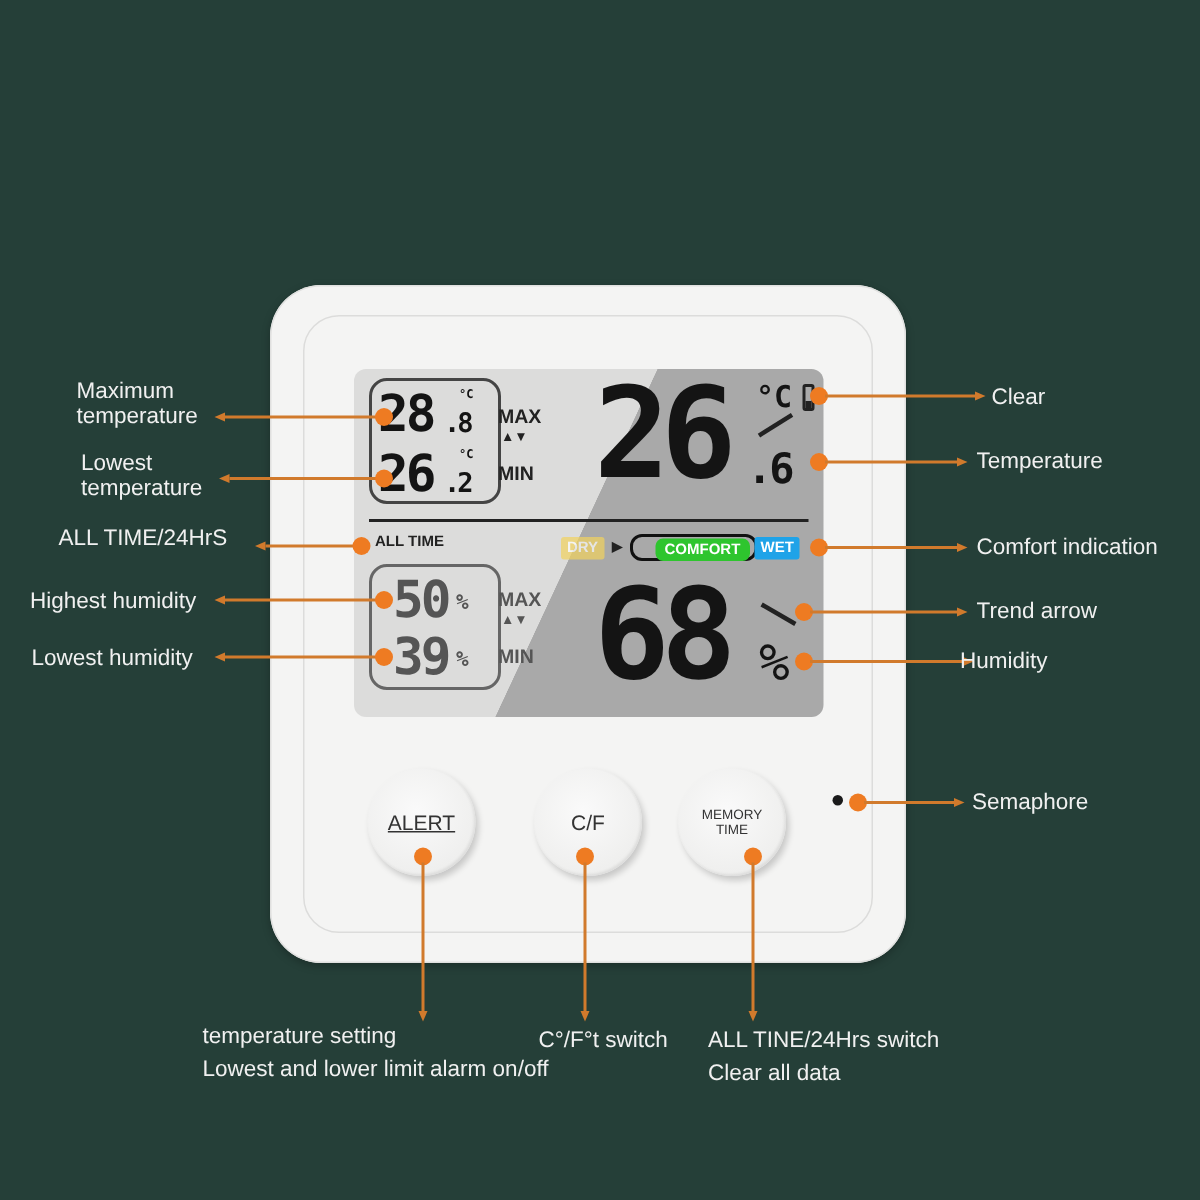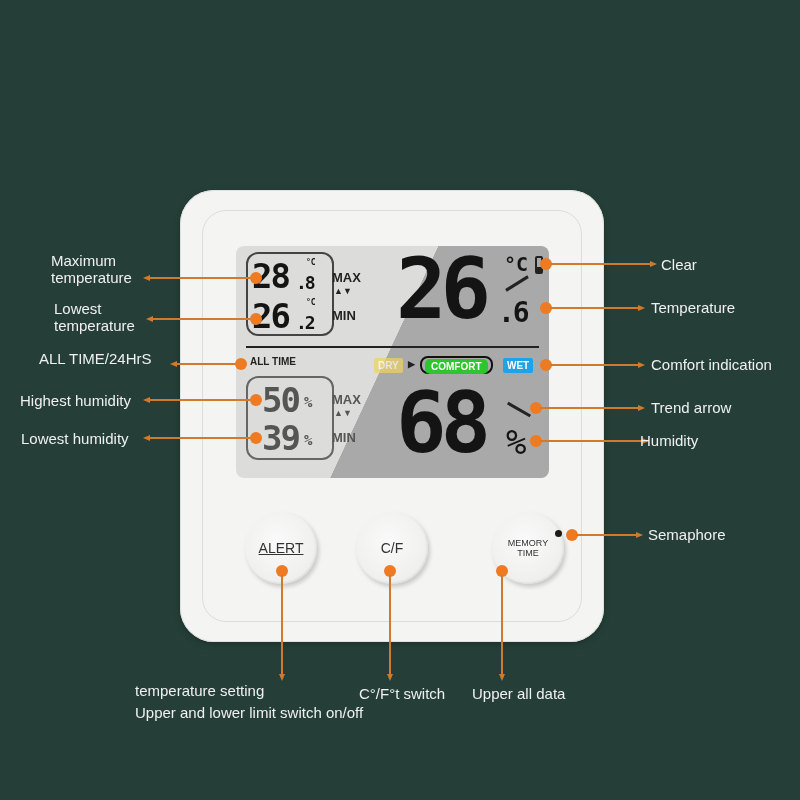--- a/index.html
+++ b/index.html
@@ -34,21 +34,21 @@
   }
   .lbl { position: absolute; font-size: 12px; color: #222; font-weight: bold; }
   .divider { position: absolute; left: 10px; right: 10px; top: 100px; height: 2px; background: #222; }
   .tag {
     position: absolute; font-size: 10px; font-weight: bold; color: #fff; padding: 2px 4px; border-radius: 2px;
   }
   .comfort {
     position: absolute; left: 184px; top: 110px; height: 18px; padding: 1px 3px;
     border: 2px solid #111; border-radius: 8px; background: #a9a9a9;
   }
-  .comfort span { display:block; background:#2ec52e; color:#fff; font-size:10px; font-weight:bold; padding:2px 6px; border-radius:5px; line-height:11px; }
+  .comfort span { display:block; background:#2ec52e; color:#fff; font-size:10px; font-weight:bold; padding:2px 6px; border-radius:5px; line-height:11px;margin-left:12px; }
   .btn {
     position: absolute; width: 72px; height: 72px; border-radius: 50%;
     background: radial-gradient(circle at 45% 40%, #fafafa 0%, #efefee 70%, #e0e0df 100%);
     box-shadow: 2px 3px 4px rgba(0,0,0,0.18), inset -1px -1px 2px rgba(0,0,0,0.08);
     display:flex; align-items:center; justify-content:center; flex-direction:column;
     color:#333; text-align:center; font-family: "Liberation Sans", sans-serif;
   }
   .dot { position:absolute; width:12px; height:12px; background:#ee7b22; border-radius:50%; }
   .hline { position:absolute; height:2px; background:#d17a2c; }
   .vline { position:absolute; width:2px; background:#d17a2c; }
@@ -107,21 +107,21 @@
   <div class="seg" style="left:270px; top:176px; font-size:34px; font-weight:normal;">%</div>
   <div style="position:absolute; left:270px; top:162px; width:26px; height:3px; background:#222; transform:rotate(30deg);"></div>
 </div>
 
 <div class="btn" style="left:245px; top:512px;">
   <span style="font-size:14px;text-decoration:underline;">ALERT</span>
 </div>
 <div class="btn" style="left:356px; top:512px;">
   <span style="font-size:14px;">C/F</span>
 </div>
-<div class="btn" style="left:492px; top:512px;">
+<div class="btn" style="left:452px; top:512px;">
   <span style="font-size:9px;">MEMORY</span>
   <span style="font-size:9px;">TIME</span>
 </div>
 <div style="position:absolute; left:555px; top:530px; width:7px; height:7px; border-radius:50%; background:#1a1a1a;"></div>
 
 <div class="callout" style="left:51px; top:252px;">
   <div>Maximum</div>
   <div>temperature</div>
 </div>
 <div class="arrow-l" style="left:143px; top:275px;"></div>
@@ -179,26 +179,27 @@
 <div class="dot" style="left:566px; top:529px;"></div>
 <div class="hline" style="left:576px; top:534px; width:60px;"></div>
 <div class="arrow-r" style="left:636px; top:532px;"></div>
 <div class="callout" style="left:648px; top:526px;">Semaphore</div>
 
 <div class="dot" style="left:276px; top:565px;"></div>
 <div class="vline" style="left:281px; top:575px; height:100px;"></div>
 <div class="arrow-d" style="left:279px; top:674px;"></div>
 <div class="callout-b" style="left:135px; top:680px;">
   <div>temperature setting</div>
-  <div>Upper and lower limit switch on/off</div>
+  <div>Lowest and lower limit alarm on/off</div>
 </div>
 
 <div class="dot" style="left:384px; top:565px;"></div>
 <div class="vline" style="left:389px; top:575px; height:100px;"></div>
 <div class="arrow-d" style="left:387px; top:674px;"></div>
 <div class="callout-b" style="left:359px; top:683px;">C°/F°t switch</div>
 
 <div class="dot" style="left:496px; top:565px;"></div>
 <div class="vline" style="left:501px; top:575px; height:100px;"></div>
 <div class="arrow-d" style="left:499px; top:674px;"></div>
 <div class="callout-b" style="left:472px; top:683px;">
-  <div>Upper all data</div>
+  <div>ALL TINE/24Hrs switch</div>
+  <div>Clear all data</div>
 </div>
 
 </body></html>

